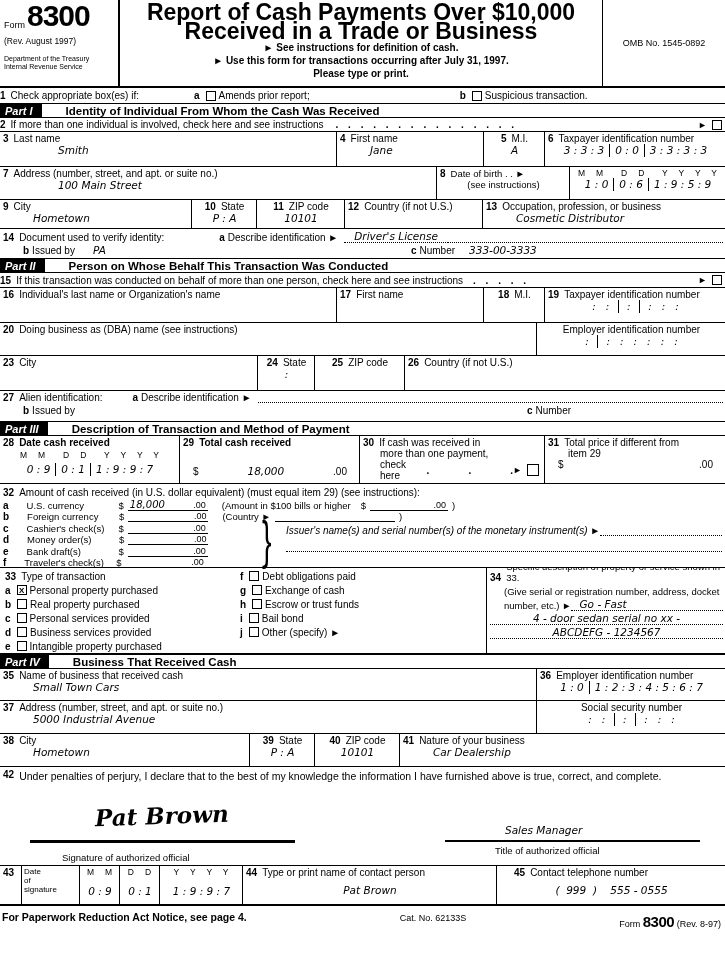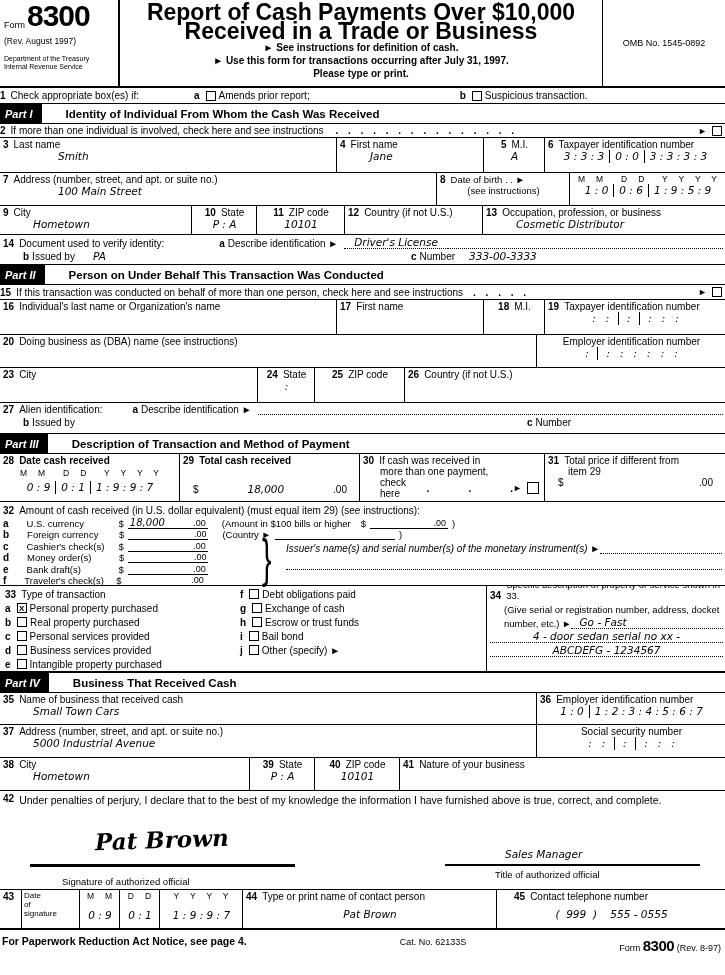--- a/index.html
+++ b/index.html
@@ -32,21 +32,21 @@
   .arrow{font-size:9px;margin:0 2px;}
   .dotfill{flex:1;border-bottom:1.5px dotted #000;height:10px;min-width:12px;}
   .dotline{border-bottom:1.5px dotted #000;}
   .leader{word-spacing:7px;font-weight:bold;}
   
   .dgs{display:flex;justify-content:center;align-items:flex-end;}
   .dg{white-space:pre;padding:0 5px;font-size:10.5px;font-style:italic;font-family:"DejaVu Sans",sans-serif;line-height:13px;}
   .dg+.dg{border-left:1.5px solid #000;}
   .dcols{font-size:8.5px;text-align:center;letter-spacing:1px;}
   
-  .partbar{height:21px;border-top:1.5px solid #000;border-bottom:1px solid #000;display:flex;align-items:stretch;}
+  .partbar{height:15px;border-top:1.5px solid #000;border-bottom:1px solid #000;display:flex;align-items:stretch;}
   .plab{background:#000;color:#fff;font-weight:bold;font-style:italic;font-size:11px;padding:0 9px 0 5px;display:flex;align-items:center;}
   .ptitle{font-weight:bold;font-size:11.5px;padding-left:24px;display:flex;align-items:center;}
   
   .r1{height:15px;align-items:center;border-bottom:none;}
   .r2{height:14px;align-items:center;}
   .r3{height:35px;}
   .r7{height:33px;}
   .r9{height:29px;}
   .r14{height:29px;border-bottom:none;padding:1px 2px 0 3px;}
   .r15{height:15px;align-items:center;}
@@ -227,21 +227,21 @@
         <span class="val" style="margin-left:18px">PA</span>
         <span class="ltr" style="margin-left:305px">c</span>
         <span class="lab">Number</span>
         <span class="val" style="margin-left:14px">333-00-3333</span>
       </div>
     </div>
   </div>
 
   <div class="partbar">
     <span class="plab">Part II</span>
-    <span class="ptitle">Person on Under Behalf This Transaction Was Conducted</span>
+    <span class="ptitle">Person on Whose Behalf This Transaction Was Conducted</span>
   </div>
 
   <div class="row r15">
     <span class="num">15</span>
     <span class="lab">If this transaction was conducted on behalf of more than one person, check here and see instructions</span>
     <span class="lab leader pre" style="margin-left:10px">. . . . .</span>
     <span class="arrow" style="margin-left:auto">►</span>
     <span class="cb"></span>
   </div>
 
@@ -599,20 +599,21 @@
     <div class="c w-state3">
       <div class="lab ctr"><span class="num">39</span><span>State</span></div>
       <div class="val ctr">P : A</div>
     </div>
     <div class="c w-zip3">
       <div class="lab ctr"><span class="num">40</span><span>ZIP code</span></div>
       <div class="val ctr">10101</div>
     </div>
     <div class="c w-nat">
       <div class="lab"><span class="num">41</span><span>Nature of your business</span></div>
+      <div class="val ind">Car Dealership</div>
     </div>
   </div>
 
   <div class="r42" style="display:flex;">
     <span class="num">42</span>
     <span class="lab" style="flex:1;font-size:10.5px;line-height:14px;">Under penalties of perjury, I declare that to the best of my knowledge the information I have furnished above is true, correct, and complete.</span>
   </div>
 
   <div class="sig">
     <div class="sigscript" style="position:absolute;left:95px;top:2px;">Pat Brown</div>

